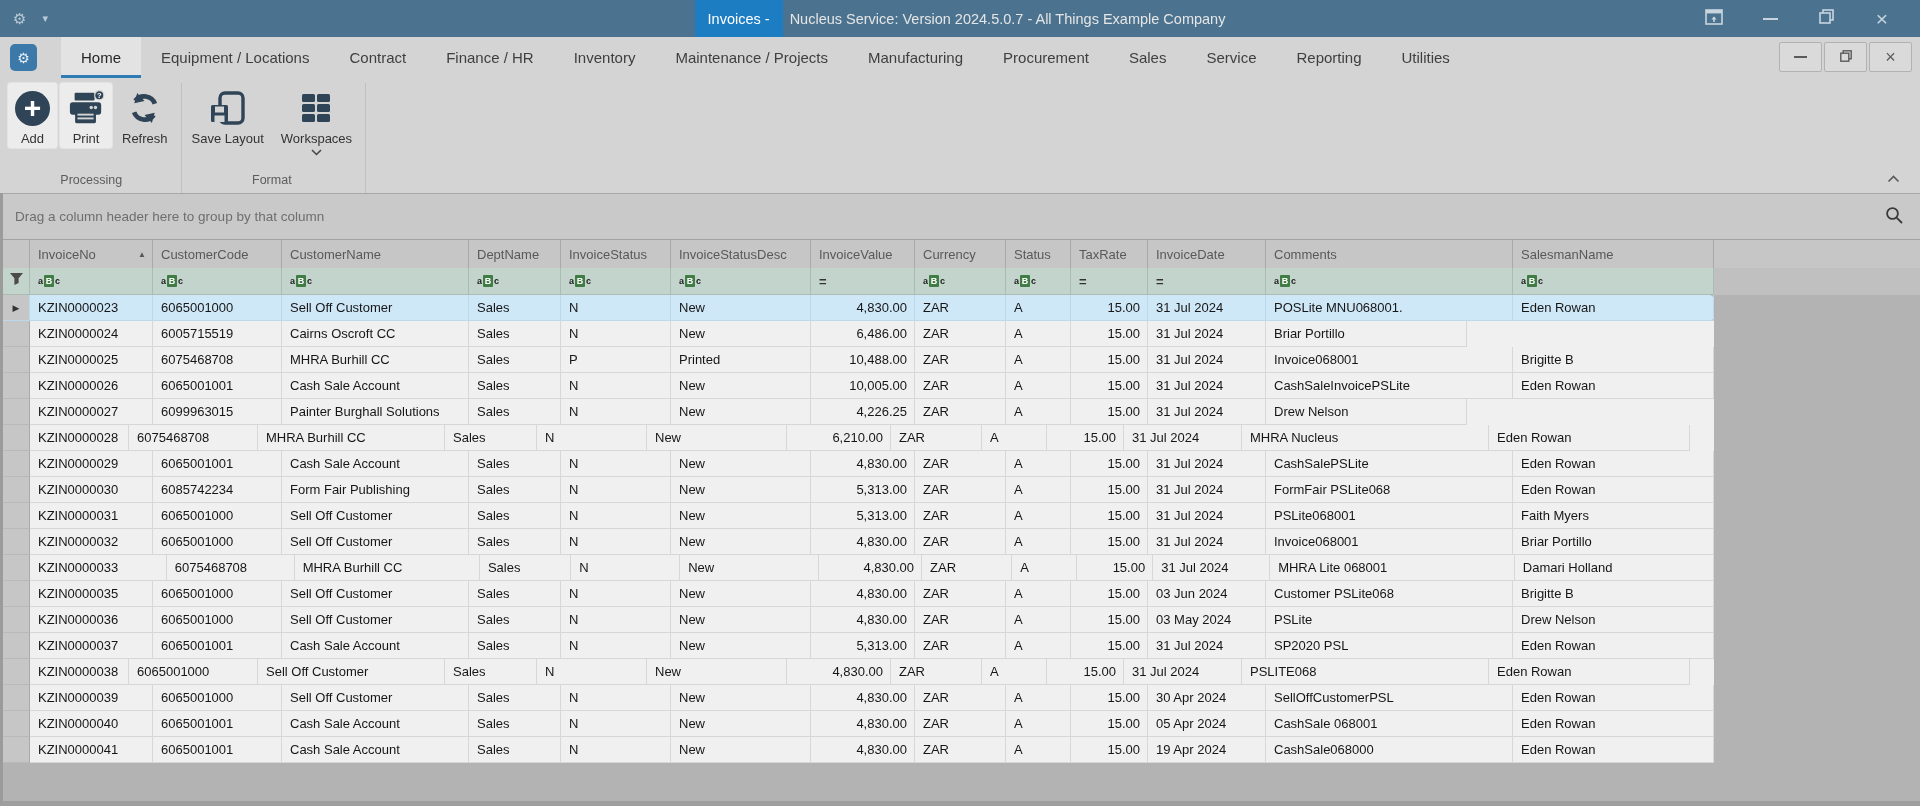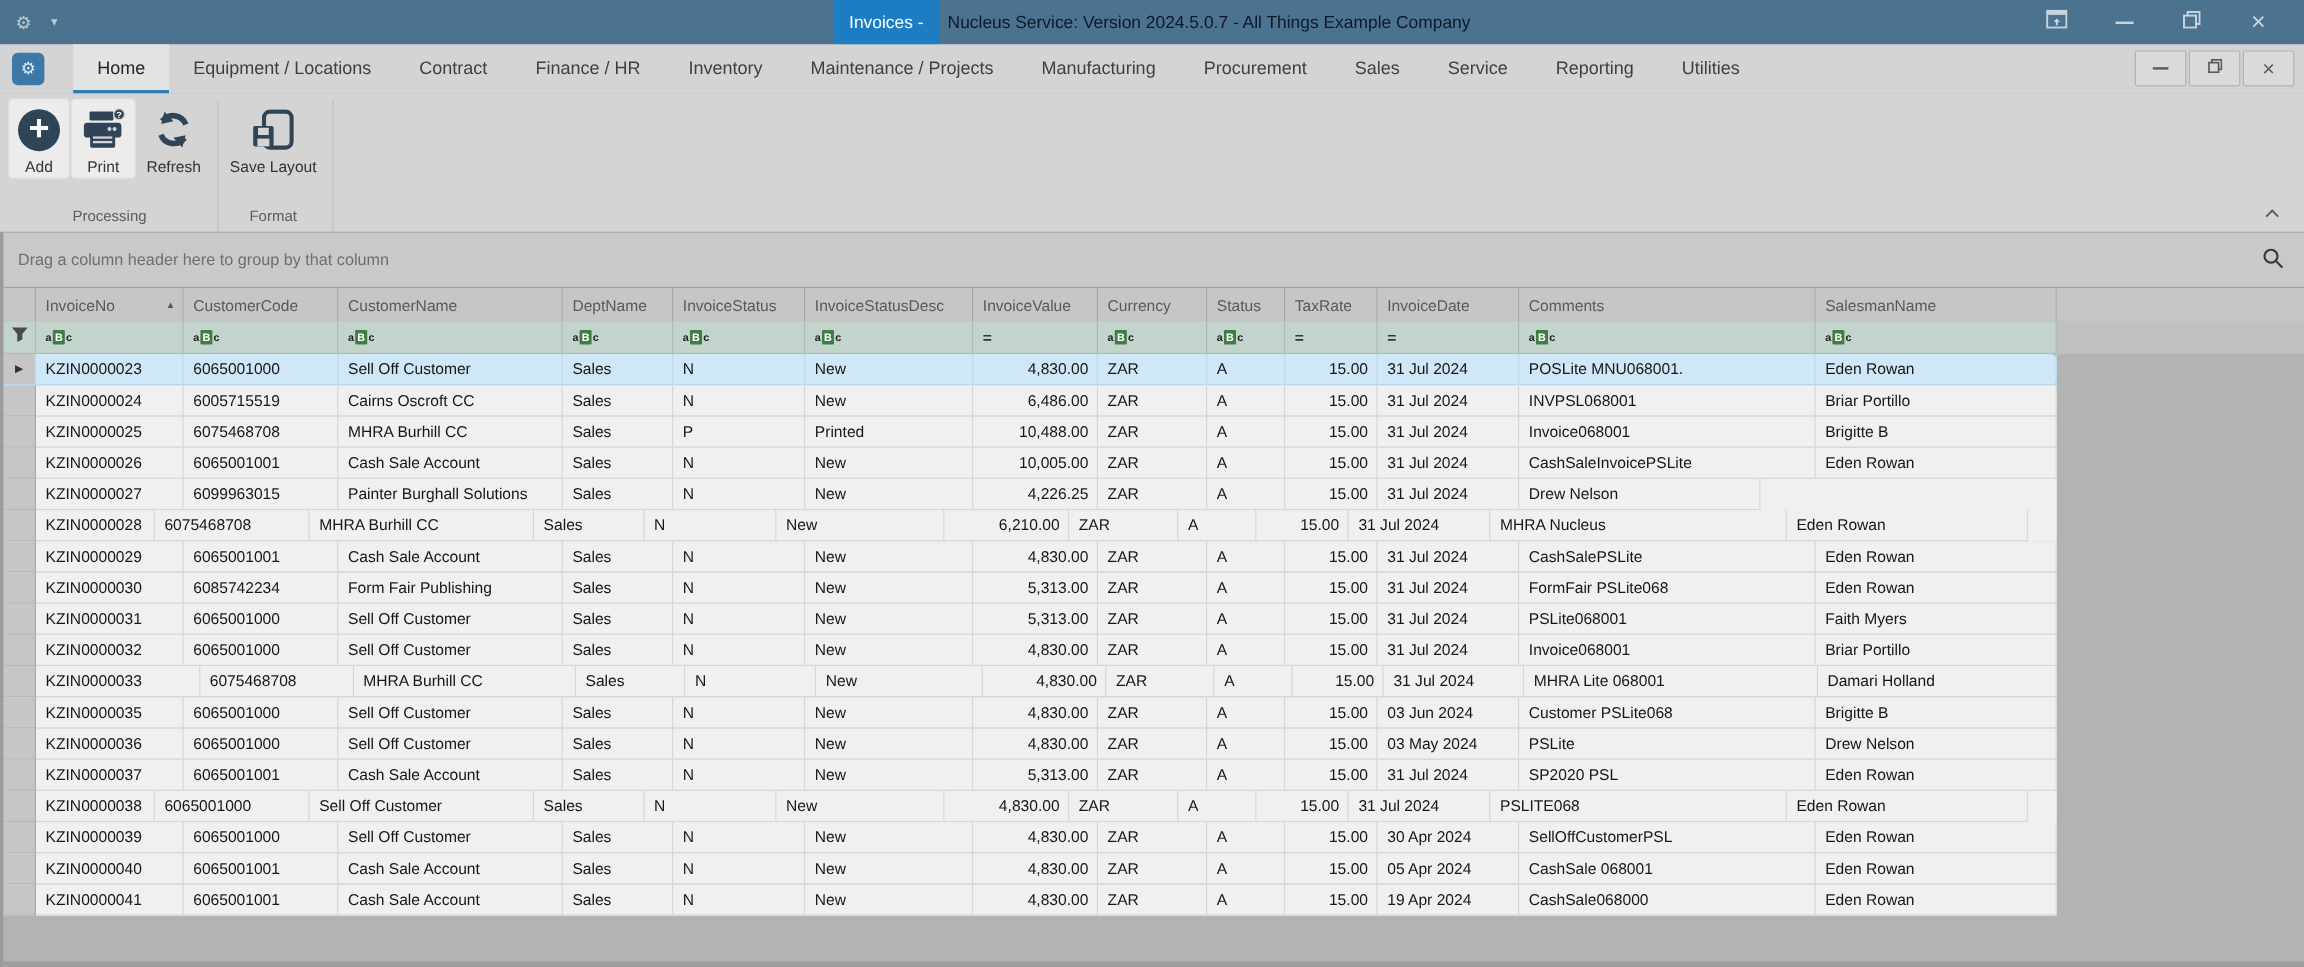--- a/index.html
+++ b/index.html
@@ -18,21 +18,21 @@
     color: #cfdde8; flex: 0 0 auto;
   }
   .tb-left { position: absolute; left: 13px; top: 0; height: 100%; display: flex; align-items: center; gap: 16px; }
   .tb-gear { font-size: 15px; color: #b9c9d5; cursor: default; }
   .tb-caret { font-size: 11px; color: #b9c9d5; }
   .tb-center { height: 100%; display: flex; align-items: center; }
   .doc-chip {
     height: 100%; display: flex; align-items: center; padding: 0 13px;
     background: #1d7dc2; color: #ffffff; font-size: 14.5px;
   }
-  .app-title { margin-left: 7px; font-size: 14.5px; color: #0f172a; }
+  .app-title { margin-left: 7px; font-size: 14.5px; color: #e5e5e5; }
   .tb-right { position: absolute; right: 10px; top: 0; height: 100%; display: flex; align-items: center; }
   .tb-btn { width: 56px; height: 100%; display: flex; align-items: center; justify-content: center; }
   .tb-min-bar { width: 15px; height: 2px; background: #c9d5de; }
   .tb-close { font-size: 21px; color: #c9d5de; line-height: 1; }
 
   
   .tabrow {
     height: 41px; background: #d4d4d4; display: flex; align-items: stretch;
     padding-left: 10px; position: relative; flex: 0 0 auto;
   }
@@ -239,20 +239,38 @@
               <span class="rb-icon">
                 <svg width="37" height="34" viewBox="0 0 37 34">
                   <rect x="11" y="2" width="23" height="30" rx="5" fill="none" stroke="#2f4456" stroke-width="3.4"></rect>
                   <rect x="2" y="14" width="17" height="17" rx="1.5" fill="#2f4456"></rect>
                   <rect x="6" y="15.5" width="9" height="6" fill="#d4d4d4"></rect>
                   <rect x="5.5" y="24.5" width="10" height="6.5" fill="#d4d4d4"></rect>
                 </svg>
               </span>
               <span class="rb-label">Save Layout</span>
             </div>
+            <div class="ribbon-btn">
+              <span class="rb-icon">
+                <span class="ws-grid">
+                  <i></i>
+                  <i></i>
+                  <i></i>
+                  <i></i>
+                  <i></i>
+                  <i></i>
+                </span>
+              </span>
+              <span class="rb-label">Workspaces</span>
+              <span class="rb-caret">
+                <svg width="11" height="7" viewBox="0 0 11 7">
+                  <path d="M1 1l4.5 4.5L10 1" stroke="#444" stroke-width="1.5" fill="none"></path>
+                </svg>
+              </span>
+            </div>
           </div>
           <div class="rg-caption">Format</div>
         </div>
       </div>
     <span class="ribbon-collapse">
       <span><svg width="13" height="8" viewBox="0 0 13 8">
             <path d="M1.5 6.5l5-5 5 5" stroke="#5a5a5a" stroke-width="1.6" fill="none"></path>
           </svg></span>
     </span>
   </div>
@@ -423,21 +441,20 @@
           <div class="dcell" style="width: 129px;">6005715519</div>
           <div class="dcell" style="width: 187px;">Cairns Oscroft CC</div>
           <div class="dcell" style="width: 92px;">Sales</div>
           <div class="dcell" style="width: 110px;">N</div>
           <div class="dcell" style="width: 140px;">New</div>
           <div class="dcell right" style="width: 104px;">6,486.00</div>
           <div class="dcell" style="width: 91px;">ZAR</div>
           <div class="dcell" style="width: 65px;">A</div>
           <div class="dcell right" style="width: 77px;">15.00</div>
           <div class="dcell" style="width: 118px;">31 Jul 2024</div>
-          <div class="dcell" style="width: 247px;">INVPSL068001</div>
           <div class="dcell" style="width: 201px;">Briar Portillo</div>
         </div>
         <div class="drow">
           <div class="dcell ind"></div>
           <div class="dcell" style="width: 123px;">KZIN0000025</div>
           <div class="dcell" style="width: 129px;">6075468708</div>
           <div class="dcell" style="width: 187px;">MHRA Burhill CC</div>
           <div class="dcell" style="width: 92px;">Sales</div>
           <div class="dcell" style="width: 110px;">P</div>
           <div class="dcell" style="width: 140px;">Printed</div>

